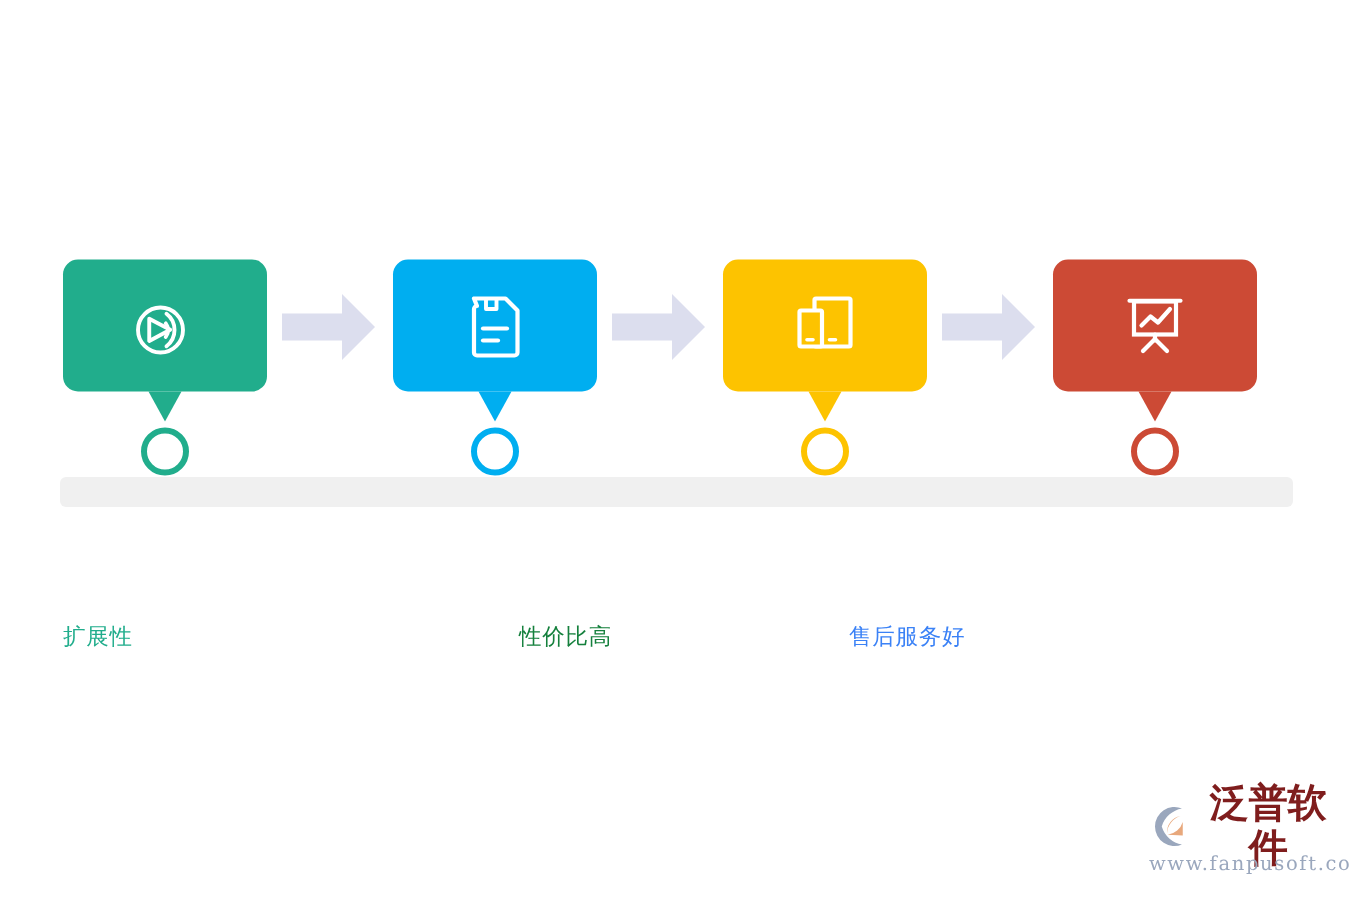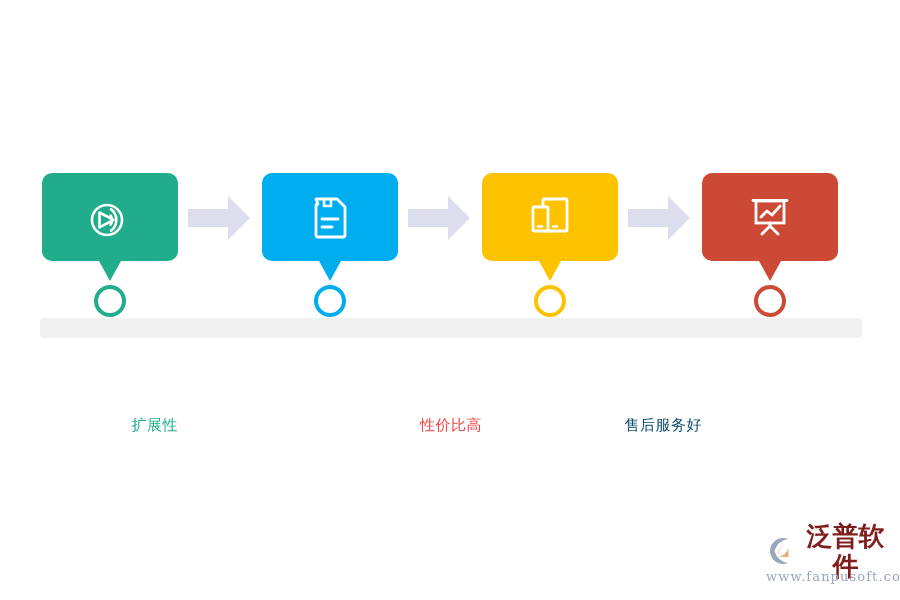--- a/index.html
+++ b/index.html
@@ -134,21 +134,21 @@
     height: 30px;
     display: flex;
     align-items: center;
     justify-content: flex-start;
     padding-left: 42px;
     box-sizing: border-box;
   }
   .label-slot {
     flex: 0 0 136px;
     width: 136px;
-    text-align: right;
+    text-align: left;
     font-size: 15px;
     line-height: 22px;
     letter-spacing: 0.5px;
     white-space: nowrap;
     font-family: Liberation Serif, serif;
   }
   .label-gap {
     flex: 0 0 84px;
     width: 84px;
   }
@@ -277,23 +277,23 @@
     </div>
 
   </div>
 
   <div class="base-bar"></div>
 
   <div class="labels-row">
     <div class="label-slot" style="color:#21ad8c">扩展性</div>
     <div class="label-gap"></div>
     <div class="label-gap"></div>
-    <div class="label-slot" style="color:#ef4444">性价比高</div>
+    <div class="label-slot" style="color:#15803d">性价比高</div>
     <div class="label-gap"></div>
-    <div class="label-slot" style="color:#0c4a6e">售后服务好</div>
+    <div class="label-slot" style="color:#3b82f6">售后服务好</div>
   </div>
 
   <div class="logo">
     <div class="logo-top">
       <span class="logo-mark">
         <svg width="30" height="30" viewBox="0 0 30 30" aria-hidden="true">
           <path d="M22 3 A13 13 0 1 0 22 27 A17 17 0 0 1 8.5 15 A17 17 0 0 1 22 3 Z" fill="#9aa7bd"></path>
           <path d="M21 8 A11 11 0 0 0 12 19.5 A13 13 0 0 1 21 8 Z" fill="#e8a87c"></path>
           <path d="M12.5 20.5 A12 12 0 0 0 22.5 12 L22.5 21 Z" fill="#e8a87c"></path>
         </svg>

